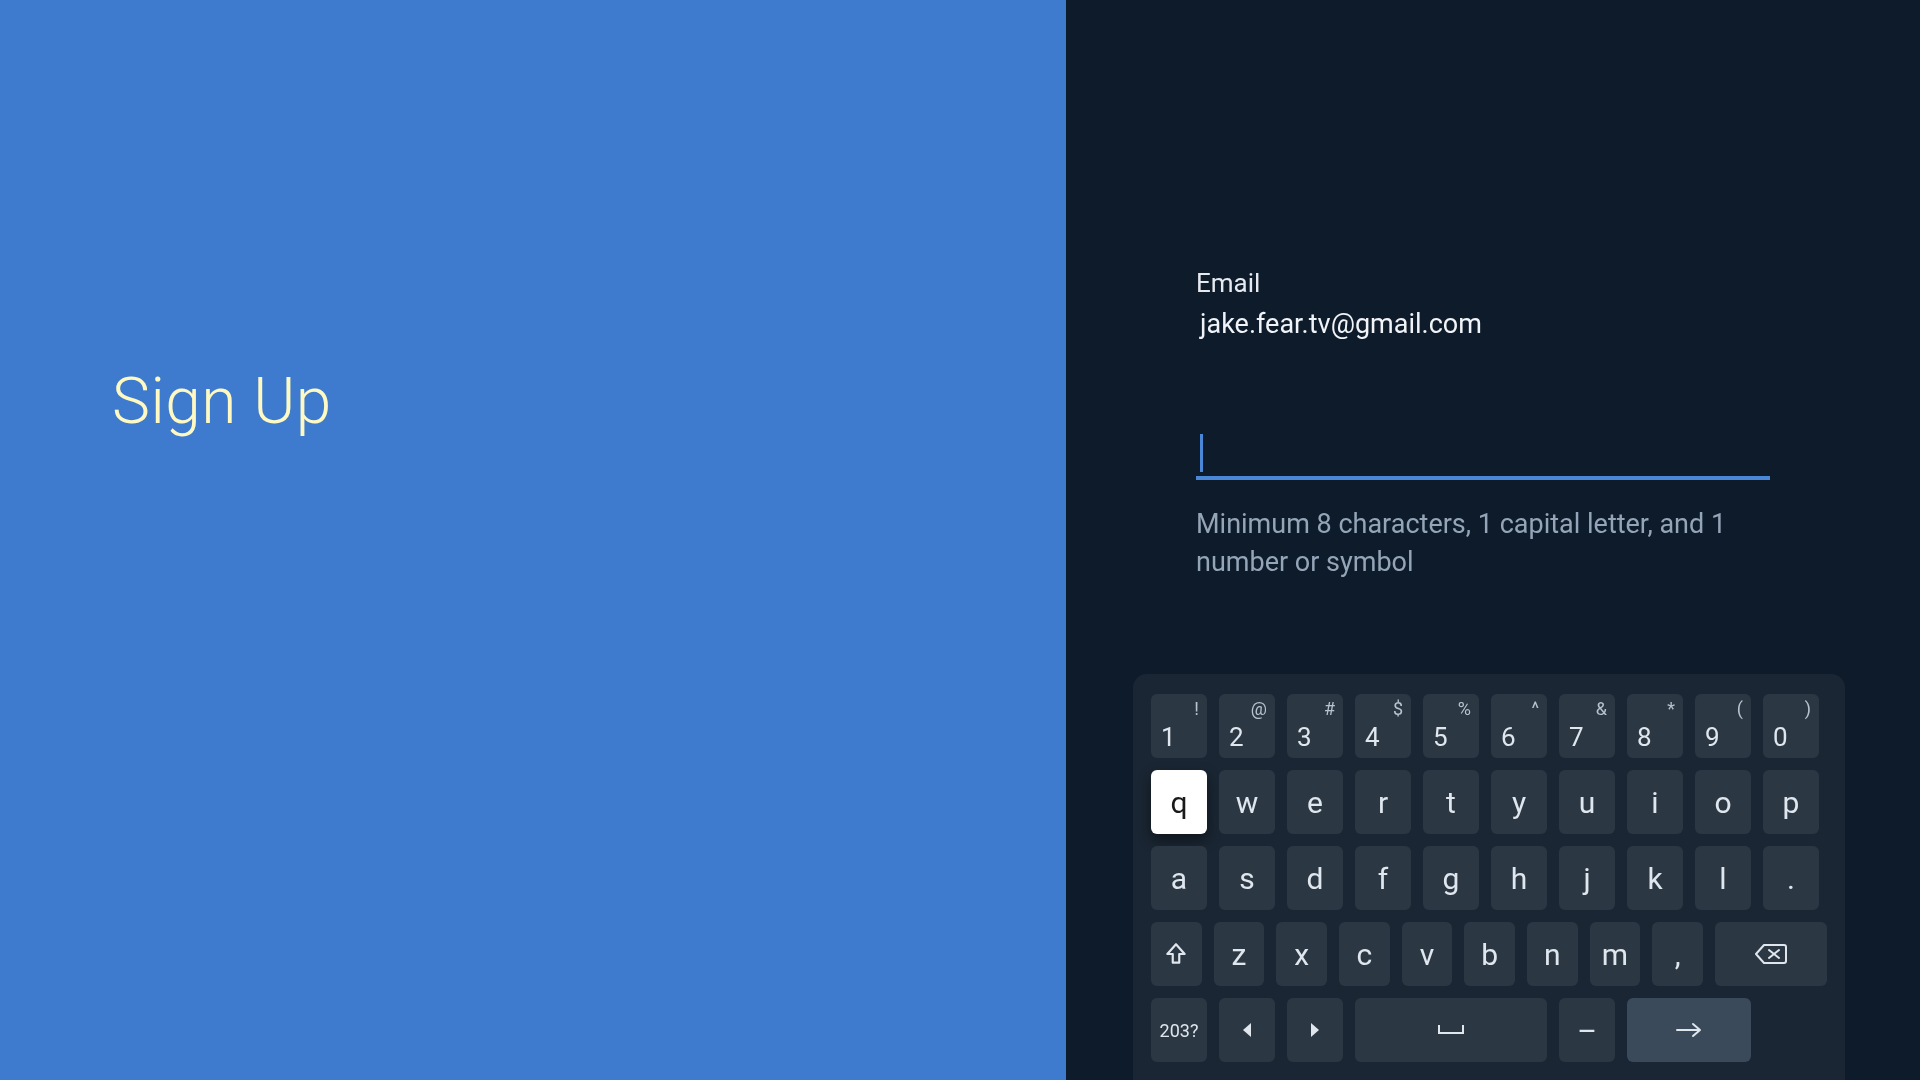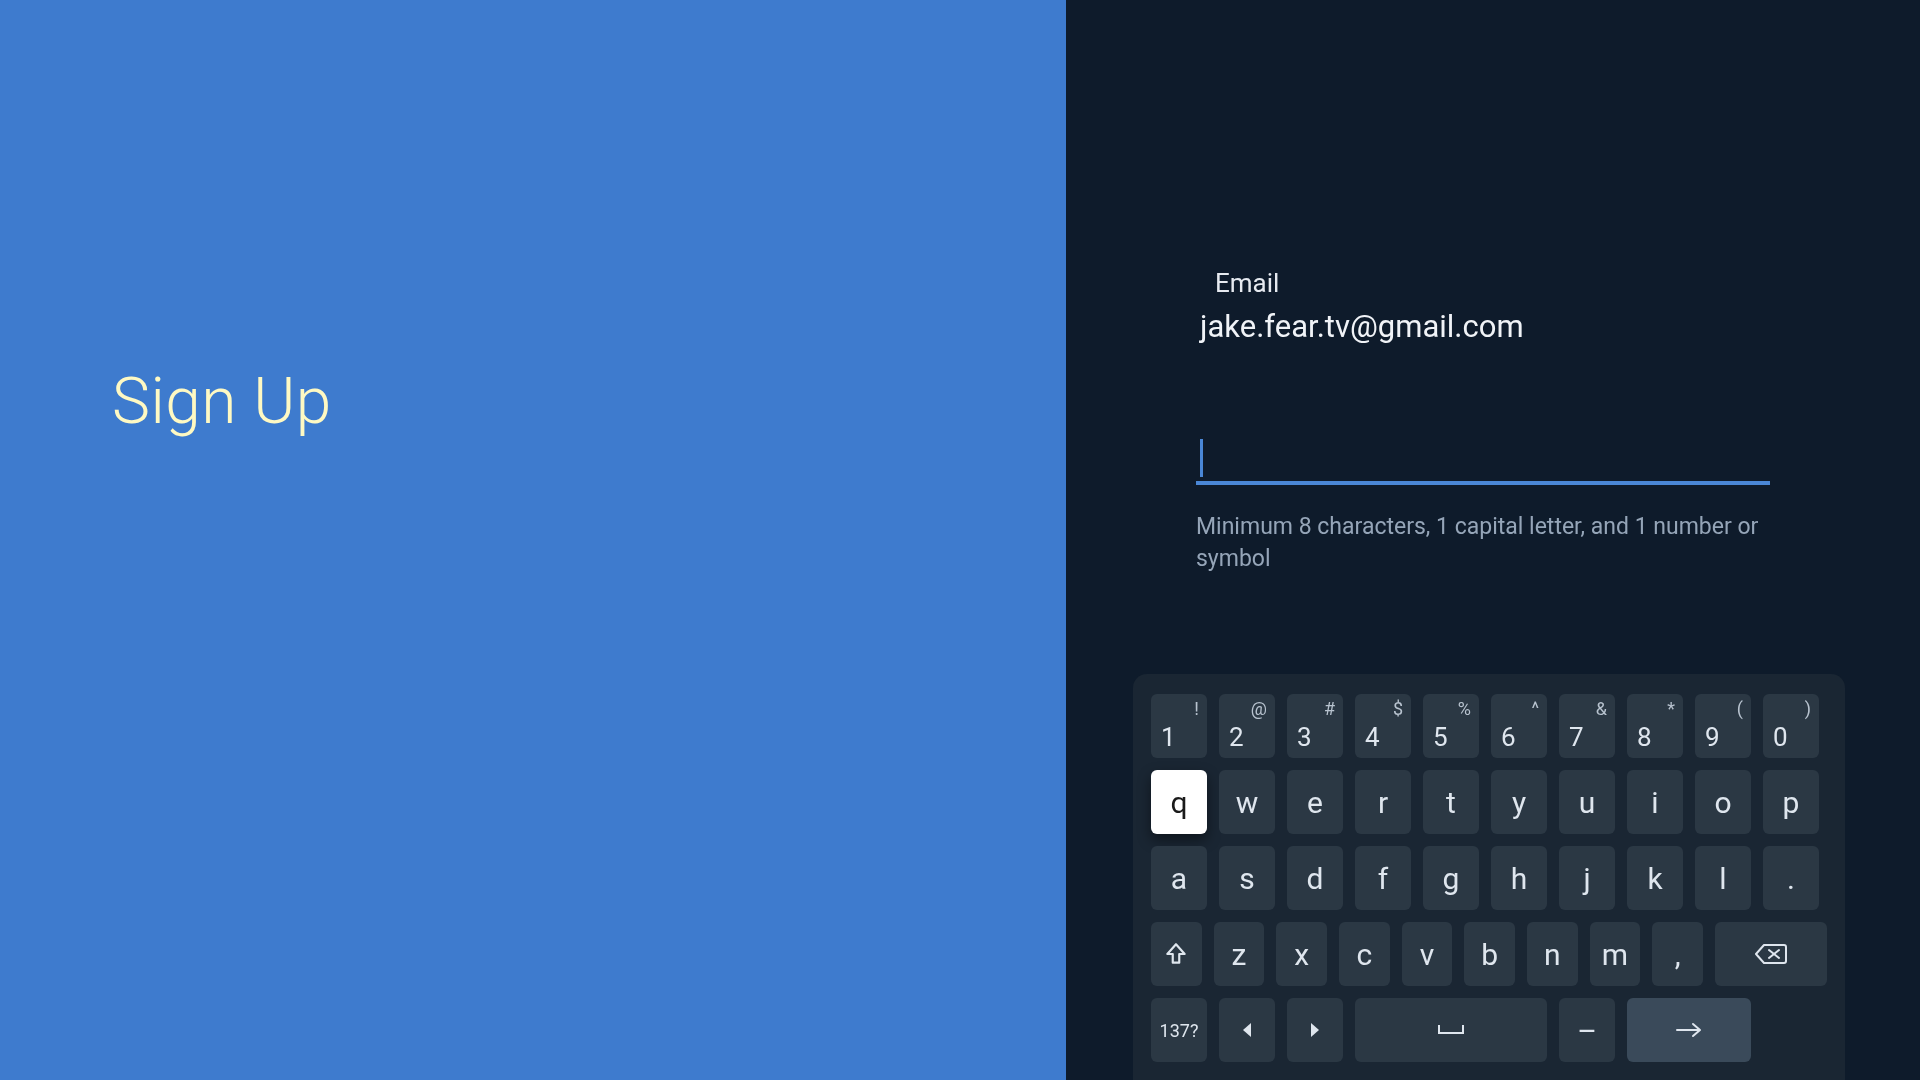--- a/index.html
+++ b/index.html
@@ -33,24 +33,23 @@
     top: 268px;
     left: 130px;
     width: 574px;
   }
 
   .field-label {
     font-size: 26px;
     font-weight: 400;
     color: #e6eaf0;
     margin-bottom: 10px;
-    margin-left: 19px;
   }
   .field-value {
-    font-size: 31px;
+    font-size: 27px;
     font-weight: 400;
     color: #f0f3f7;
     padding-left: 4px;
   }
 
   .password-field {
     margin-top: 92px;
     position: relative;
     height: 48px;
     border-bottom: 4px solid #4a87d6;
@@ -58,21 +57,21 @@
   .password-caret {
     position: absolute;
     left: 4px;
     top: 2px;
     width: 3px;
     height: 38px;
     background: #4a87d6;
   }
   .password-hint {
     margin-top: 26px;
-    font-size: 23px;
+    font-size: 27px;
     line-height: 1.4;
     color: #95a5b8;
     font-weight: 400;
   }
 
   
   .keyboard {
     position: absolute;
     left: 67px;
     bottom: 0;
@@ -241,21 +240,21 @@
             <svg class="icon-svg" width="34" height="26" viewBox="0 0 34 26" fill="none" stroke="#dfe6ee" stroke-width="2" stroke-linejoin="round" stroke-linecap="round">
               <path d="M10 4 H30 a2 2 0 0 1 2 2 V20 a2 2 0 0 1 -2 2 H10 L2 13 Z"></path>
               <line x1="15" y1="9" x2="25" y2="17"></line>
               <line x1="25" y1="9" x2="15" y2="17"></line>
             </svg>
           </span>
         </div>
       </div>
 
       <div class="kb-row">
-        <div class="key modekey">137?</div>
+        <div class="key modekey">203?</div>
         <div class="key small-glyph">
           <span>
             <svg class="icon-svg" width="14" height="18" viewBox="0 0 14 18" fill="#dfe6ee">
                 <polygon points="11,2 11,16 3,9"></polygon>
               </svg>
           </span>
         </div>
         <div class="key small-glyph">
           <span>
             <svg class="icon-svg" width="14" height="18" viewBox="0 0 14 18" fill="#dfe6ee">

